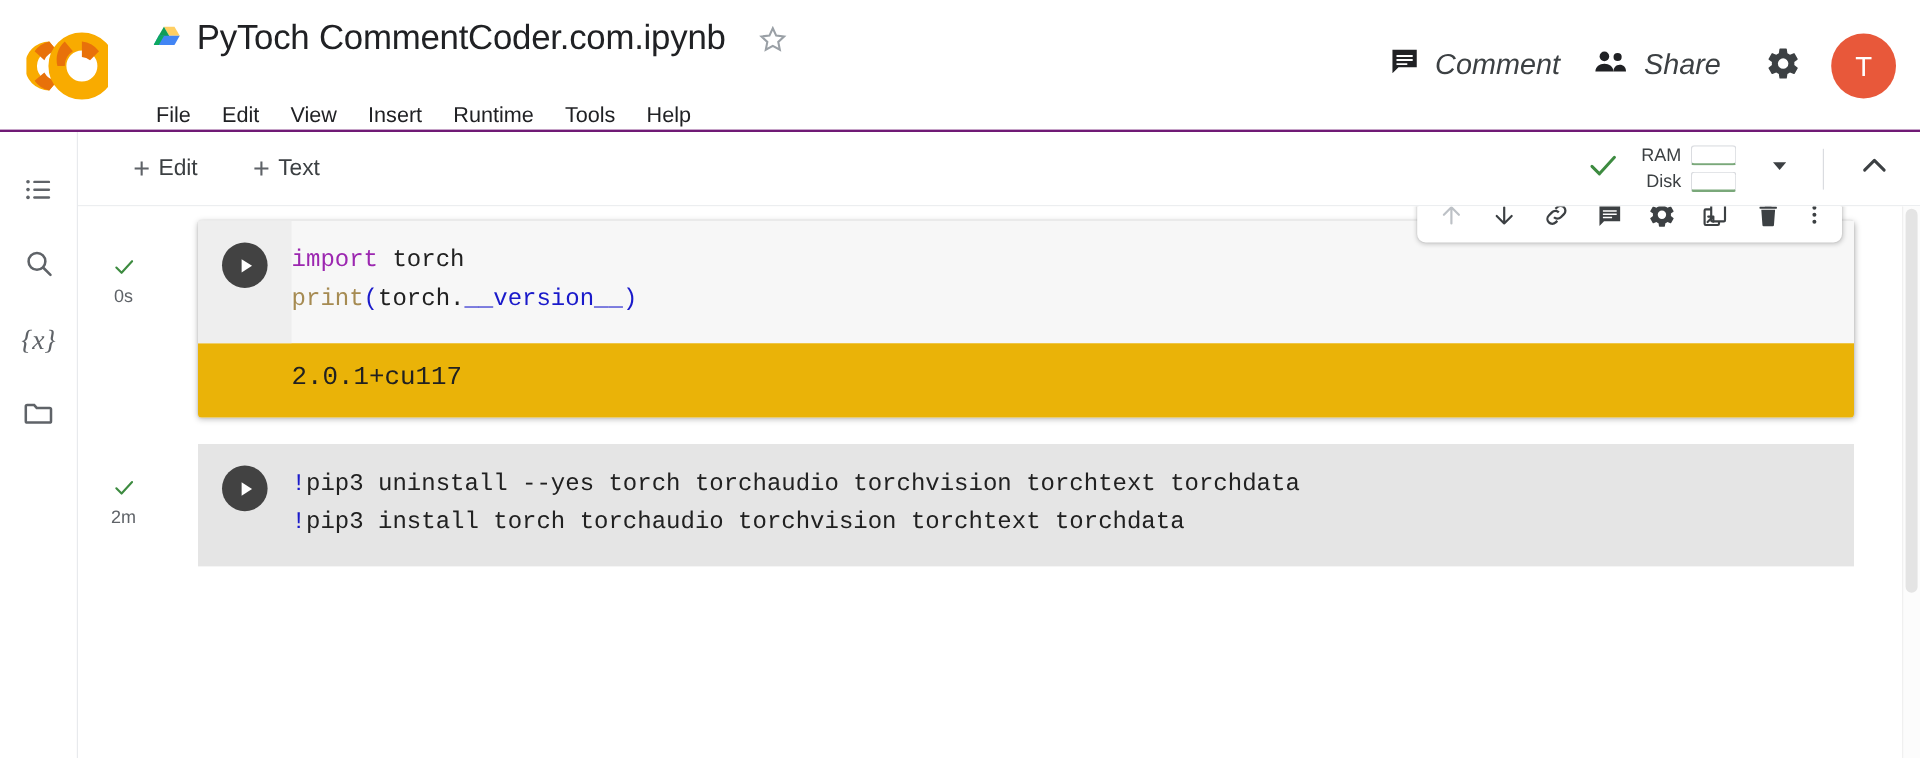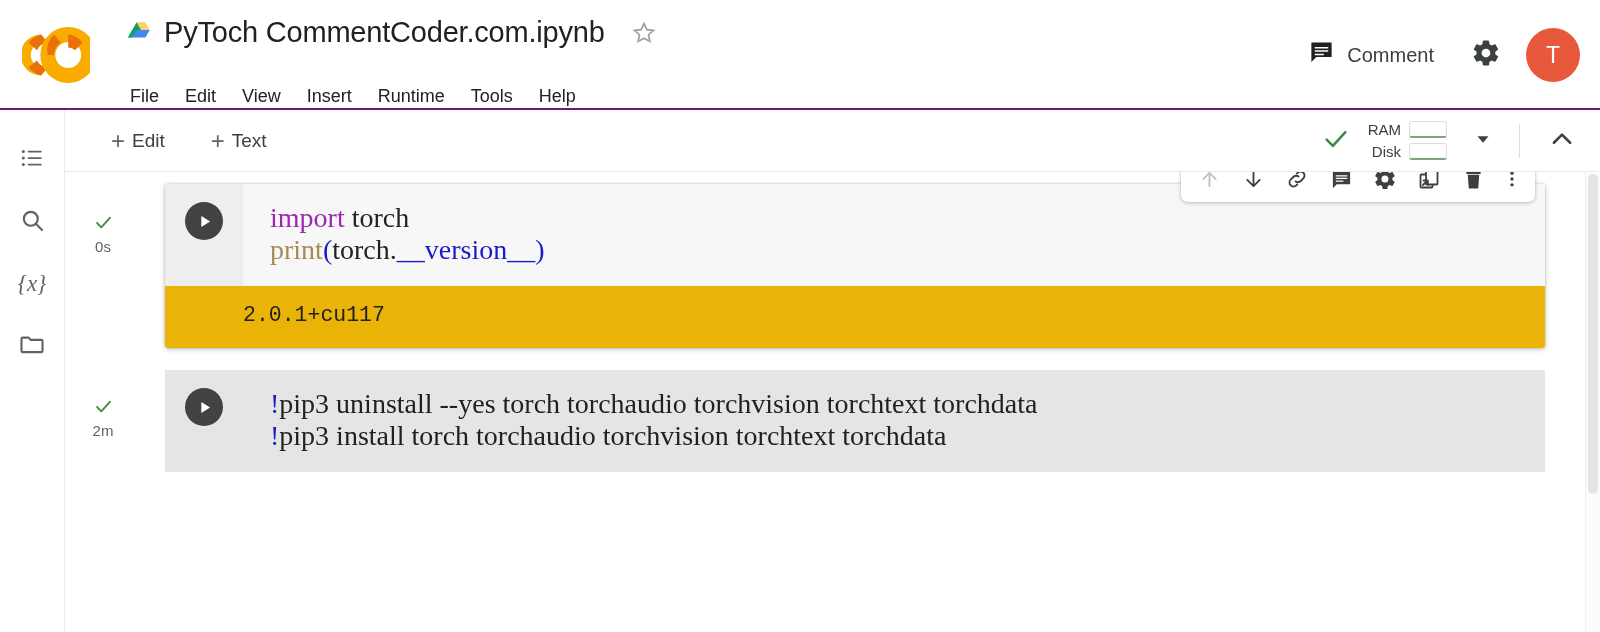--- a/index.html
+++ b/index.html
@@ -71,23 +71,24 @@
     align-items: center;
     gap: 0px;
   }
   .hdr-btn {
     display: flex;
     align-items: center;
     gap: 12px;
     padding: 6px 14px;
     border-radius: 18px;
     cursor: pointer;
-    font-size: 20px;
+    font-size: 24px;
     color: #3c4043;
     white-space: nowrap;
+    font-style: italic;
   }
   .gear-btn {
     width: 44px; height: 44px;
     display:flex; align-items:center; justify-content:center;
     border-radius: 50%;
     margin-left: 16px;
     cursor: pointer;
   }
   .avatar {
     width: 54px; height: 54px;
@@ -266,28 +267,27 @@
     background: #424242;
     display: flex;
     align-items: center;
     justify-content: center;
     cursor: pointer;
   }
   .run-btn svg { display:block; }
 
   .code-text {
     flex: 1;
-    font-family: Liberation Serif, serif;
-    font-size: 28px;
+    font-family: Liberation Mono, monospace;
+    font-size: 20px;
     line-height: 32px;
     padding: 18px 0 20px 0;
     white-space: pre;
     color: #212121;
     overflow: hidden;
-    margin-left: 27px;
   }
   .tk-kw   { color: #9c27b0; }
   .tk-fn   { color: #a68b52; }
   .tk-punc { color: #1a1aca; }
   .tk-attr { color: #1a1aca; }
   .tk-bang { color: #1a1aca; }
   .tk-plain{ color: #212121; }
 
   .output-area {
     background: #eab308;
@@ -394,20 +394,31 @@
   <div class="header-right">
     <div class="hdr-btn">
       <span>
         <svg width="27" height="27" viewBox="0 0 24 24" fill="#202124" aria-hidden="true">
           <path d="M3 3h18v13H7.5L3 20.5z"></path>
           <path d="M6 7h12v1.4H6zM6 10h12v1.4H6zM6 13h8v1.4H6z" fill="#ffffff"></path>
         </svg>
       </span>
       <span>Comment</span>
     </div>
+    <div class="hdr-btn">
+      <span>
+        <svg width="30" height="27" viewBox="0 0 30 24" fill="#202124" aria-hidden="true">
+          <circle cx="9" cy="7.5" r="4"></circle>
+          <circle cx="20" cy="8" r="3.4"></circle>
+          <path d="M1.5 20c0-4 3.5-6.4 7.5-6.4s7.5 2.4 7.5 6.4z"></path>
+          <path d="M16.5 20c0-3.2 2.2-5.6 5.3-5.6 3 0 5.2 2 5.2 5.6z"></path>
+        </svg>
+      </span>
+      <span>Share</span>
+    </div>
     <div class="gear-btn">
       <span>
         <svg width="30" height="30" viewBox="0 0 24 24" fill="#3c4043" aria-hidden="true">
           <path d="M19.4 13c.04-.33.06-.66.06-1s-.02-.67-.07-1l2.11-1.63a.5.5 0 0 0 .12-.64l-2-3.46a.5.5 0 0 0-.6-.22l-2.49 1a7.3 7.3 0 0 0-1.72-1l-.38-2.65A.49.49 0 0 0 13.95 2h-4a.49.49 0 0 0-.48.4l-.38 2.65c-.62.25-1.2.59-1.73 1l-2.49-1a.5.5 0 0 0-.6.22l-2 3.46a.5.5 0 0 0 .12.64L4.5 11c-.05.33-.08.67-.08 1s.03.67.08 1l-2.11 1.63a.5.5 0 0 0-.12.64l2 3.46c.12.22.38.3.6.22l2.49-1c.52.41 1.1.75 1.73 1l.38 2.65c.03.24.24.4.48.4h4c.24 0 .45-.16.48-.4l.38-2.65c.62-.25 1.2-.59 1.72-1l2.49 1c.23.09.48 0 .6-.22l2-3.46a.5.5 0 0 0-.12-.64zM11.95 15.5a3.5 3.5 0 1 1 0-7 3.5 3.5 0 0 1 0 7z"></path>
         </svg>
       </span>
     </div>
     <div class="avatar">T</div>
   </div>
 </div>

